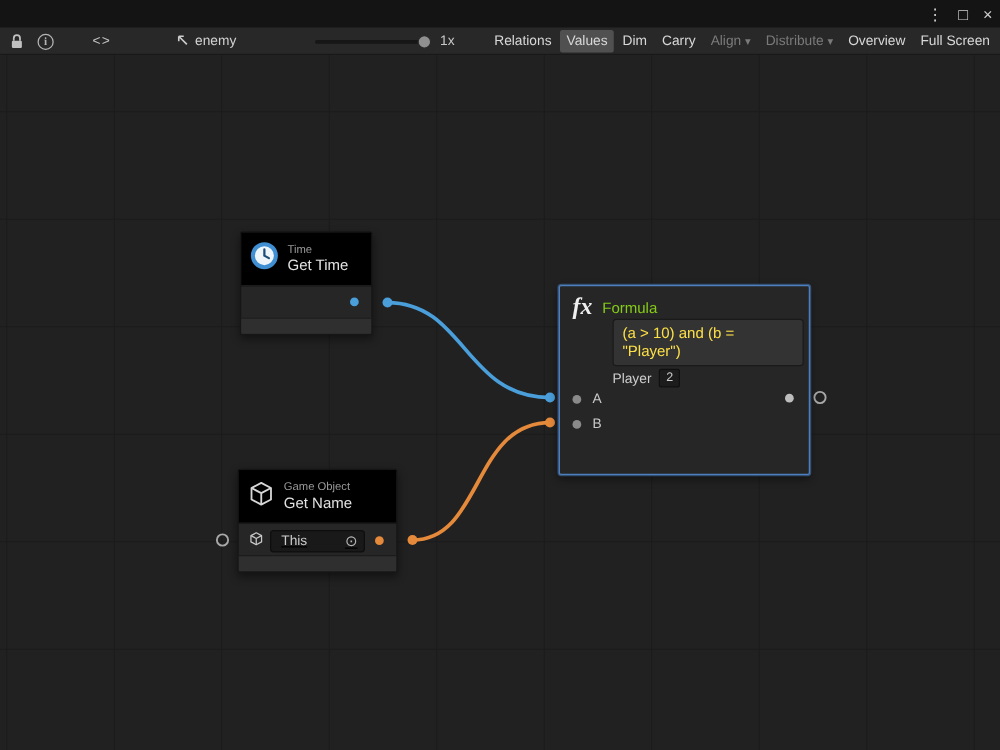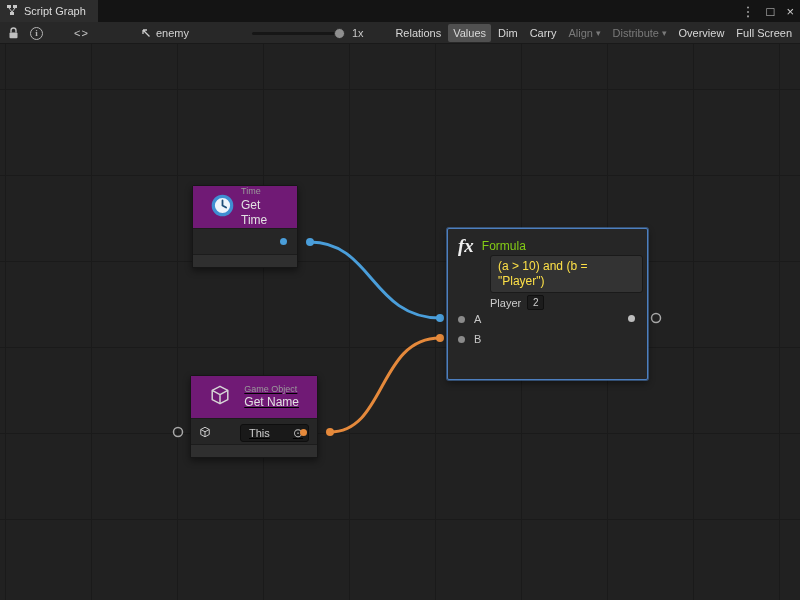--- a/index.html
+++ b/index.html
@@ -44,22 +44,22 @@
     background-color:#212121;
     background-image:
       linear-gradient(to right, #1a1a1a 1px, transparent 1px),
       linear-gradient(to bottom, #1a1a1a 1px, transparent 1px);
     background-size:86px 86px; background-position:5px 45px; }
   svg.wires { position:absolute; top:0; left:0; z-index:1; }
 
   
   .node { position:absolute; z-index:2; background:#262626; border:1px solid #161616; border-radius:2px;
     box-shadow:0 3px 7px rgba(0,0,0,.45); }
-  .node-header { background:#701a75; display:flex; align-items:center; gap:7px; padding:0 18px;
-    height:43px; border-bottom:1px solid #1c1c1c;justify-content:space-between; }
+  .node-header { background:#000000; display:flex; align-items:center; gap:7px; padding:0 7px;
+    height:43px; border-bottom:1px solid #1c1c1c; }
   .titles { display:flex; flex-direction:column; line-height:1.25; }
   .node-cat { font-size:9px; color:#9a9a9a; }
   .node-title { font-size:12px; color:#e2e2e2; }
   .node-footer { position:absolute; bottom:0; left:0; right:0; height:13px; background:#2f2f2f; border-top:1px solid #1c1c1c; }
   .dot { width:7px; height:7px; border-radius:50%; display:inline-block; }
   .dot.blue { background:#4a9eda; }
   .dot.orange { background:#e5893b; }
   .dot.gray { background:#8a8a8a; }
   .dot.light { background:#bdbdbd; }
 
@@ -83,41 +83,30 @@
   .port-row { position:absolute; left:0; right:0; height:20px; display:flex; align-items:center; gap:9px;
     padding-left:10px; font-size:11px; color:#c8c8c8; }
   .row-a { top:80px; } .row-b { top:100px; }
   .fm-out { position:absolute; right:12px; top:86px; }
 
   
   .node.get-name { left:190px; top:331px; width:128px; height:83px;text-decoration:underline; }
   .gn-port-row { position:relative; height:28px; display:flex; align-items:center; gap:5px; padding:0 8px; }
   .this-field { display:flex; align-items:center; justify-content:space-between; width:76px; height:18px;
     background:#191919; border:1px solid #0e0e0e; border-radius:3px; padding:0 5px 0 8px;
-    font-size:11px; color:#cccccc;margin-left:24px; }
+    font-size:11px; color:#cccccc; }
   .target-ico { color:#b5b5b5; font-size:12px; line-height:1; }
   .gn-out { position:absolute; right:10px; top:10px; }
 </style>
 </head>
 <body>
 
 <div class="app">
 
   <div class="titlebar">
-    <div class="tab">
-      <span>
-        <svg width="12" height="12" viewBox="0 0 12 12" fill="#c8c8c8">
-          <rect x="1" y="1" width="4" height="3"></rect>
-            <rect x="7" y="1" width="4" height="3"></rect>
-          <rect x="4" y="8" width="4" height="3"></rect>
-          <path d="M3 4 L6 8 M9 4 L6 8" stroke="#c8c8c8" stroke-width="1" fill="none"></path>
-        </svg>
-      </span>
-      <span>Script Graph</span>
-    </div>
     <div class="win-controls">
       <span>⋮</span>
       <span>□</span>
       <span>×</span>
     </div>
   </div>
 
   <div class="toolbar">
     <span class="abs icon-lock">
       <svg width="11" height="14" viewBox="0 0 11 14">

